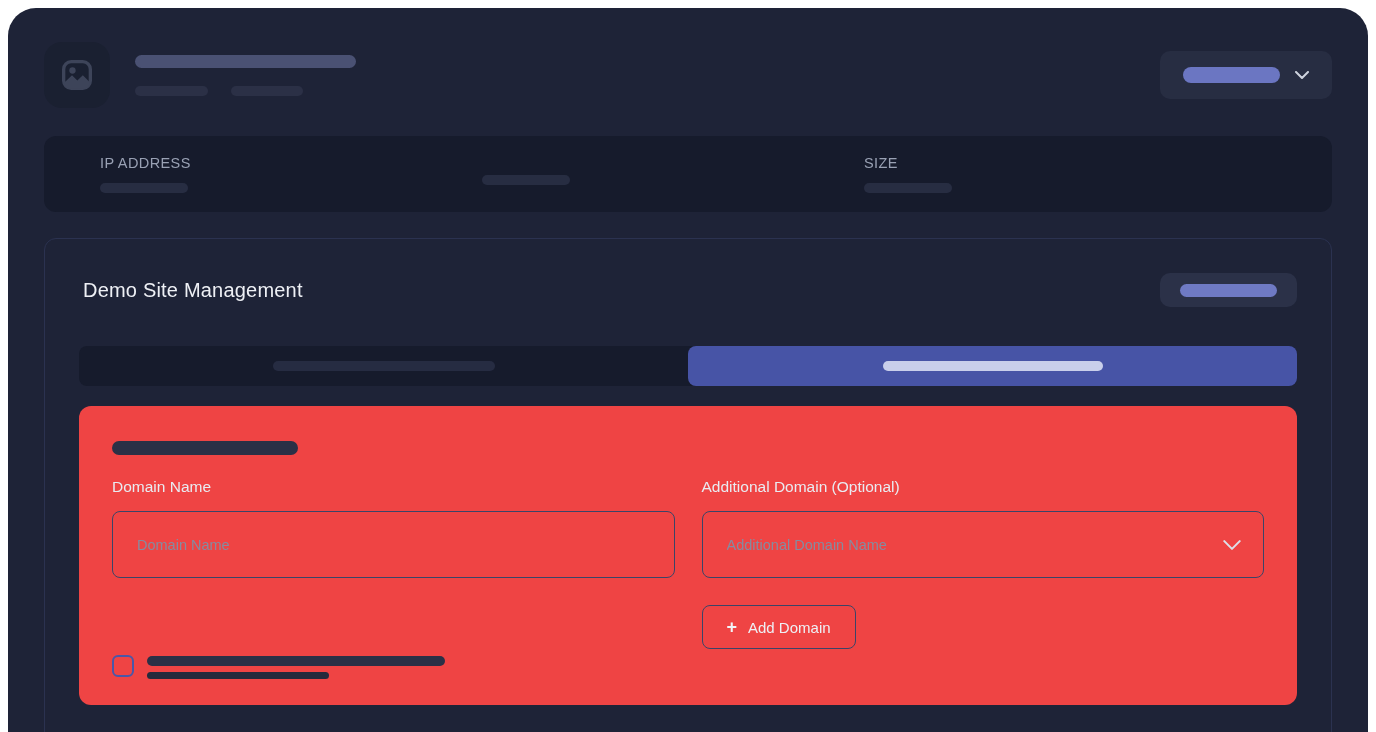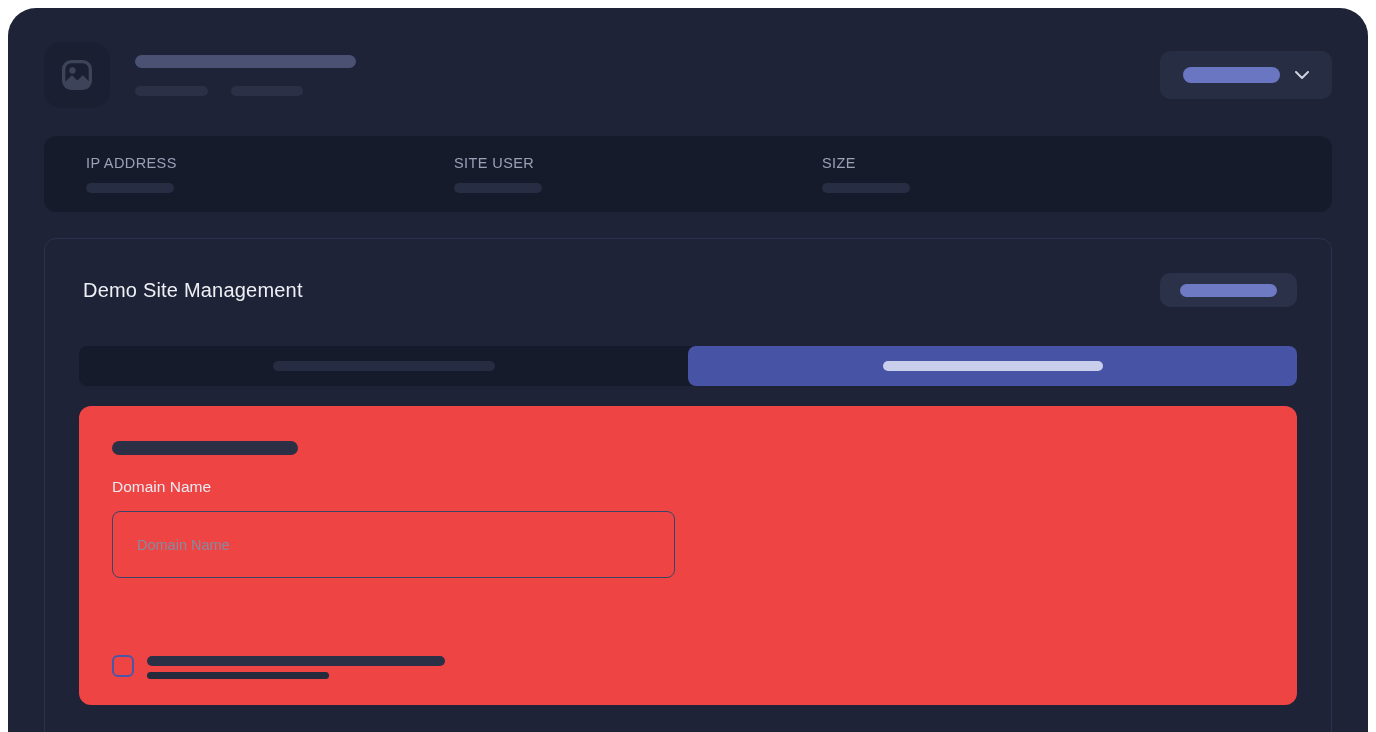--- a/index.html
+++ b/index.html
@@ -23,21 +23,21 @@
   .skel-sm2 { width:72px; height:10px; background:#2b3046; }
 
   .dropdown { width:172px; height:48px; border:none; border-radius:10px; background:#272d42;
               display:flex; align-items:center; justify-content:center; gap:15px; cursor:pointer; }
   .dropdown .pill { width:97px; height:16px; background:#6b76c2; border-radius:8px; }
   .chev { color:#cdd2dd; display:block; }
 
   
   .stats { margin:28px 36px 0; height:76px; background:#161b2c; border-radius:12px;
            display:flex; align-items:center; padding-left:42px; }
-  .stat { width:368px; }
+  .stat { width:368px;margin-left:14px; }
   .stat:last-child { width:auto; }
   .stat-label { font-size:14.5px; color:#99a1b4; letter-spacing:.4px; }
   .stat-skel { width:88px; height:10px; background:#272d42; margin-top:12px; }
 
   
   .card { margin:26px 36px 0; border:1px solid #2b3250; border-radius:12px;
           padding:34px 34px 70px; }
   .card-head { display:flex; justify-content:space-between; align-items:center; }
   .card-title { font-size:20px; font-weight:500; color:#eef0f5; letter-spacing:.2px;
                 margin-left:4px; }
@@ -112,21 +112,20 @@
       </svg>
     </button>
   </div>
 
   <div class="stats">
     <div class="stat">
       <div class="stat-label">IP ADDRESS</div>
       <div class="skel stat-skel"></div>
     </div>
     <div class="stat">
-      <div class="stat-label">SITE USER</div>
       <div class="skel stat-skel"></div>
     </div>
     <div class="stat">
       <div class="stat-label">SIZE</div>
       <div class="skel stat-skel"></div>
     </div>
   </div>
 
   <div class="card">
     <div class="card-head">
@@ -157,17 +156,30 @@
           </div>
           <div class="check-row">
             <span class="checkbox"></span>
             <div>
               <div class="check-line1"></div>
               <div class="check-line2"></div>
             </div>
           </div>
         </div>
 
+        <div class="col">
+          <label class="field-label">Additional Domain (Optional)</label>
+          <div class="input-wrap">
+            <input class="text-input" type="text" placeholder="Additional Domain Name" style="">
+            <svg class="select-chev" width="18" height="11" viewBox="0 0 14 8">
+              <path d="M1 1 L7 7 L13 1" fill="none" stroke="currentColor" stroke-width="1.6" stroke-linecap="round" stroke-linejoin="round"></path>
+            </svg>
+          </div>
+          <button class="add-btn">
+            <span class="plus">+</span>
+            <span>Add Domain</span>
+          </button>
+        </div>
       </div>
     </div>
   </div>
 
 </div>
 
 </body></html>

